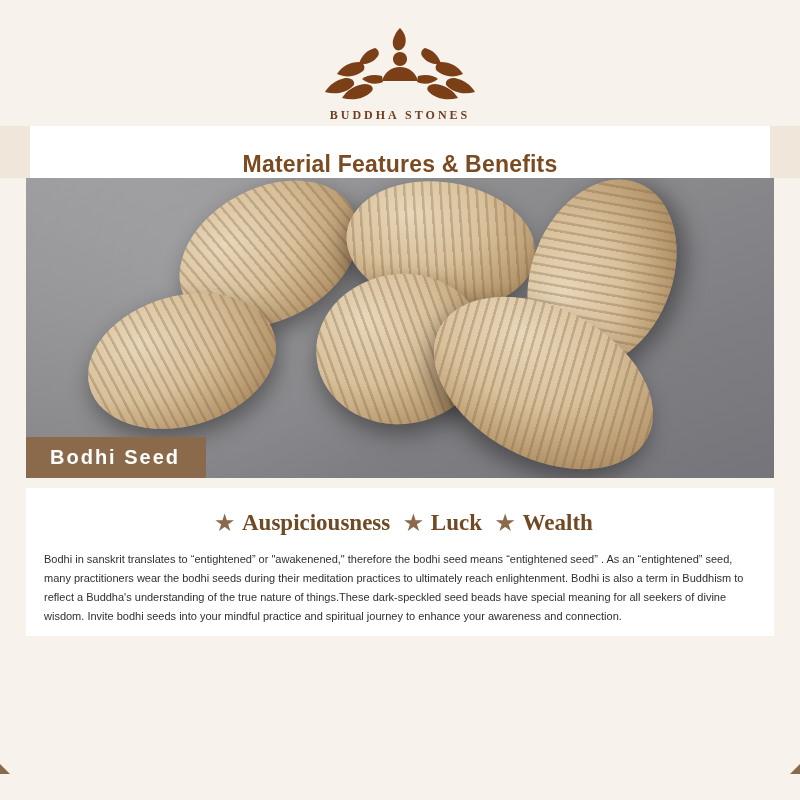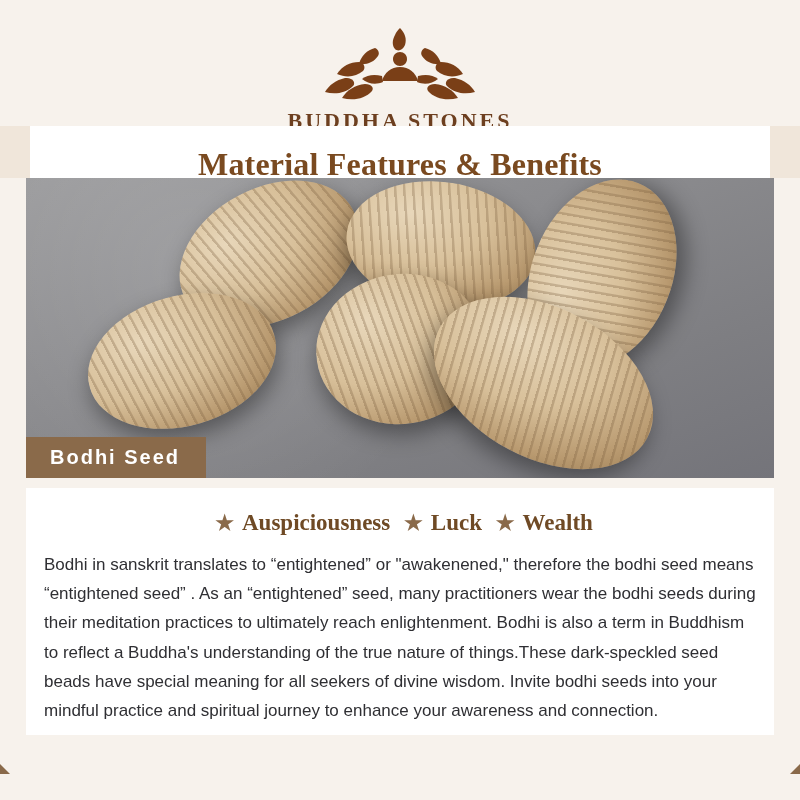--- a/index.html
+++ b/index.html
@@ -77,21 +77,21 @@
     background: #f7f2ec;
     height: 118px;
     box-sizing: border-box;
   }
   .logo-mark {
     display: block;
     margin: 0 auto;
   }
   .brand-name {
     margin-top: 0;
-    font-size: 22px;
+    font-size: 12px;
     letter-spacing: 3px;
     color: #6d3f1f;
     font-weight: bold;
     font-family: "Liberation Serif", serif;
   }
 
   
   .title-band {
     position: relative;
     margin: 8px 0 0 0;
@@ -108,24 +108,24 @@
     top: 0;
     width: 30px;
     height: 100%;
     background: #f0e6da;
   }
   .title-band:before { left: 0; }
   .title-band:after { right: 0; }
   .title-text {
     position: relative;
     z-index: 2;
-    font-size: 32px;
+    font-size: 23px;
     font-weight: bold;
     color: #7a4a20;
-    font-family: Liberation Serif, serif;
+    font-family: Liberation Sans, sans-serif;
     letter-spacing: 0.2px;
     margin-top: 24px;
   }
 
   
   .hero {
     position: relative;
     height: 300px;
     margin: 0 26px;
     overflow: hidden;
@@ -180,21 +180,21 @@
     font-family: "Liberation Serif", serif;
     margin-bottom: 14px;
     white-space: nowrap;
   }
   .keywords .star {
     color: #8a6a4a;
     font-size: 21px;
     margin: 0 8px;
   }
   .paragraph {
-    font-size: 17px;
+    font-size: 11px;
     line-height: 1.72;
     color: #2f2f33;
     text-align: left;
     font-family: "Liberation Sans", sans-serif;
   }
 
   .bottom-strip {
     position: absolute;
     left: 0; right: 0; bottom: 0;
     height: 26px;

